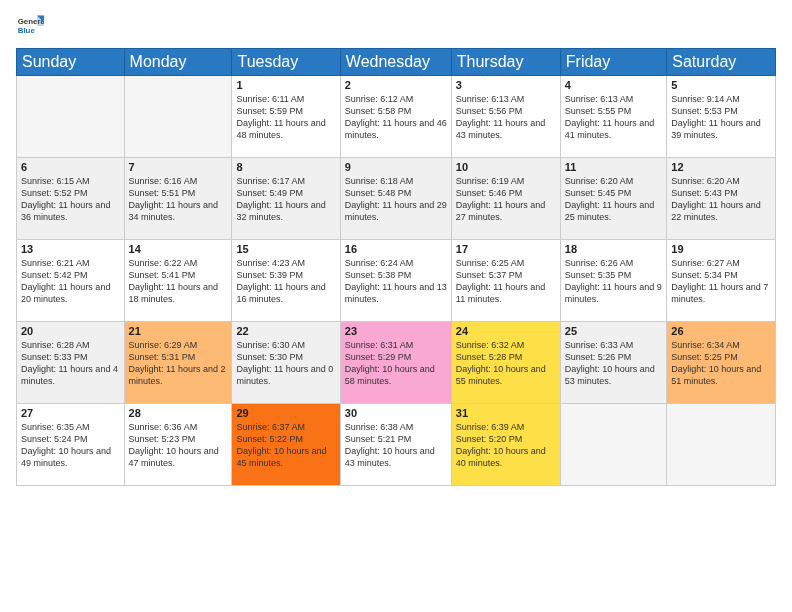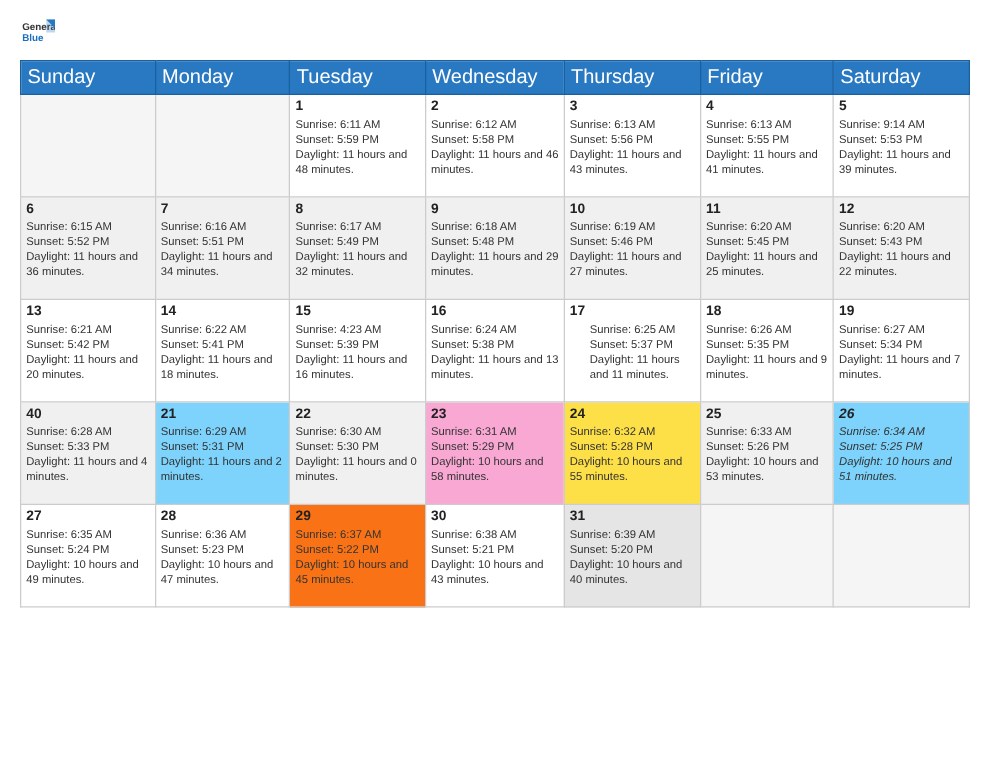--- a/index.html
+++ b/index.html
@@ -233,45 +233,45 @@
 Daylight: 11 hours and 16 minutes.</div>
           </td>
           <td style="background: rgb(255, 255, 255);">
             <span class="day-num">16</span>
             <div class="day-info" style="white-space: pre-line;">Sunrise: 6:24 AM
 Sunset: 5:38 PM
 Daylight: 11 hours and 13 minutes.</div>
           </td>
           <td style="background: rgb(255, 255, 255);">
             <span class="day-num">17</span>
-            <div class="day-info" style="white-space: pre-line; margin-left: 16px;">Sunrise: 6:25 AM
+            <div class="day-info" style="white-space: pre-line;">Sunrise: 6:25 AM
 Sunset: 5:37 PM
 Daylight: 11 hours and 11 minutes.</div>
           </td>
           <td style="background: rgb(255, 255, 255);">
             <span class="day-num">18</span>
             <div class="day-info" style="white-space: pre-line;">Sunrise: 6:26 AM
 Sunset: 5:35 PM
 Daylight: 11 hours and 9 minutes.</div>
           </td>
           <td style="background: rgb(255, 255, 255);">
             <span class="day-num">19</span>
             <div class="day-info" style="white-space: pre-line;">Sunrise: 6:27 AM
 Sunset: 5:34 PM
 Daylight: 11 hours and 7 minutes.</div>
           </td>
         </tr>
         <tr>
           <td style="background: rgb(240, 240, 240);">
-            <span class="day-num">40</span>
+            <span class="day-num">20</span>
             <div class="day-info" style="white-space: pre-line;">Sunrise: 6:28 AM
 Sunset: 5:33 PM
 Daylight: 11 hours and 4 minutes.</div>
           </td>
-          <td style="background: #7dd3fc;">
+          <td style="background: #fdba74;">
             <span class="day-num">21</span>
             <div class="day-info" style="white-space: pre-line;">Sunrise: 6:29 AM
 Sunset: 5:31 PM
 Daylight: 11 hours and 2 minutes.</div>
           </td>
           <td style="background: rgb(240, 240, 240);">
             <span class="day-num">22</span>
             <div class="day-info" style="white-space: pre-line;">Sunrise: 6:30 AM
 Sunset: 5:30 PM
 Daylight: 11 hours and 0 minutes.</div>
@@ -287,21 +287,21 @@
             <div class="day-info" style="white-space: pre-line;">Sunrise: 6:32 AM
 Sunset: 5:28 PM
 Daylight: 10 hours and 55 minutes.</div>
           </td>
           <td style="background: rgb(240, 240, 240);">
             <span class="day-num">25</span>
             <div class="day-info" style="white-space: pre-line;">Sunrise: 6:33 AM
 Sunset: 5:26 PM
 Daylight: 10 hours and 53 minutes.</div>
           </td>
-          <td style="background: #7dd3fc; font-style: italic;">
+          <td style="background: #fdba74;">
             <span class="day-num">26</span>
             <div class="day-info" style="white-space: pre-line;">Sunrise: 6:34 AM
 Sunset: 5:25 PM
 Daylight: 10 hours and 51 minutes.</div>
           </td>
         </tr>
         <tr>
           <td style="background: rgb(255, 255, 255);">
             <span class="day-num">27</span>
             <div class="day-info" style="white-space: pre-line;">Sunrise: 6:35 AM
@@ -319,21 +319,21 @@
             <div class="day-info" style="white-space: pre-line;">Sunrise: 6:37 AM
 Sunset: 5:22 PM
 Daylight: 10 hours and 45 minutes.</div>
           </td>
           <td style="background: rgb(255, 255, 255);">
             <span class="day-num">30</span>
             <div class="day-info" style="white-space: pre-line;">Sunrise: 6:38 AM
 Sunset: 5:21 PM
 Daylight: 10 hours and 43 minutes.</div>
           </td>
-          <td style="background: #e5e5e5;">
+          <td style="background: #fde047;">
             <span class="day-num">31</span>
             <div class="day-info" style="white-space: pre-line;">Sunrise: 6:39 AM
 Sunset: 5:20 PM
 Daylight: 10 hours and 40 minutes.</div>
           </td>
           <td class="empty" style="background: rgb(245, 245, 245);"></td>
           <td class="empty" style="background: rgb(245, 245, 245);"></td>
         </tr>
       </tbody>
   </table>

